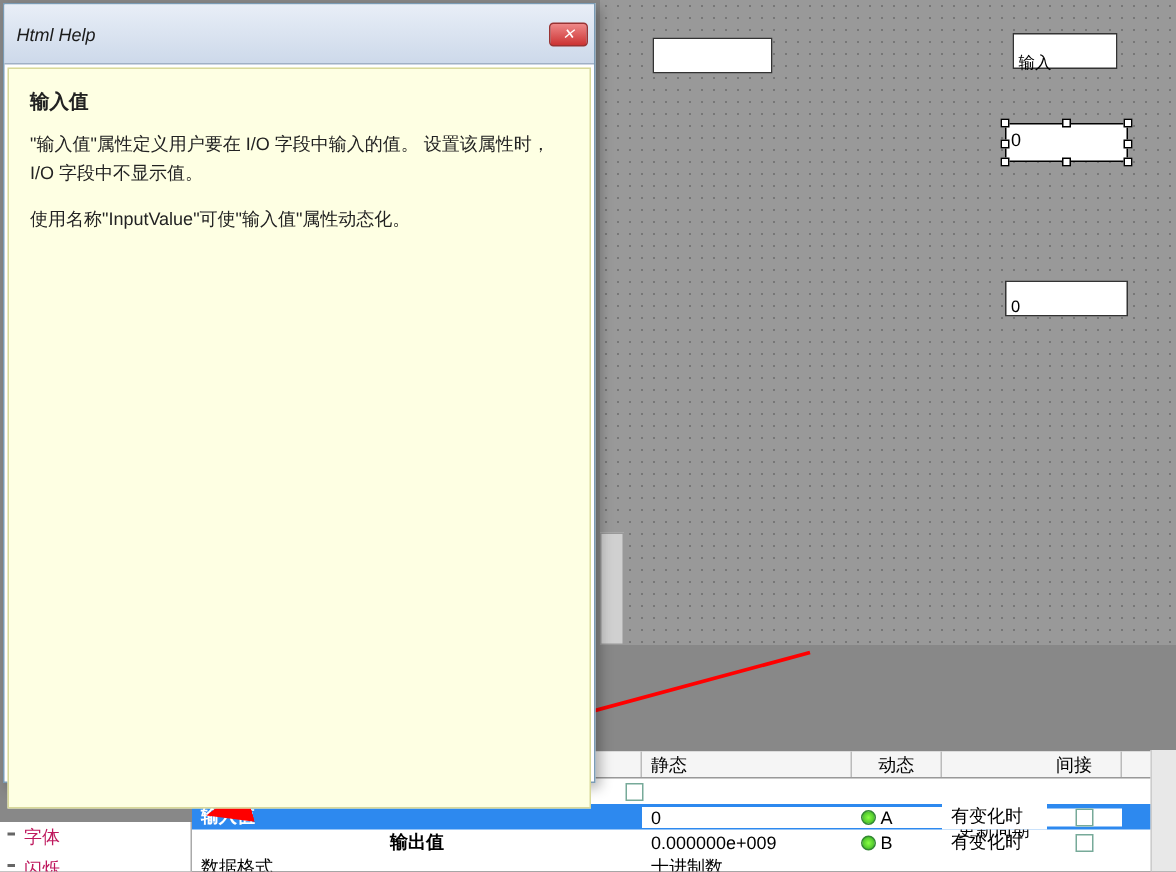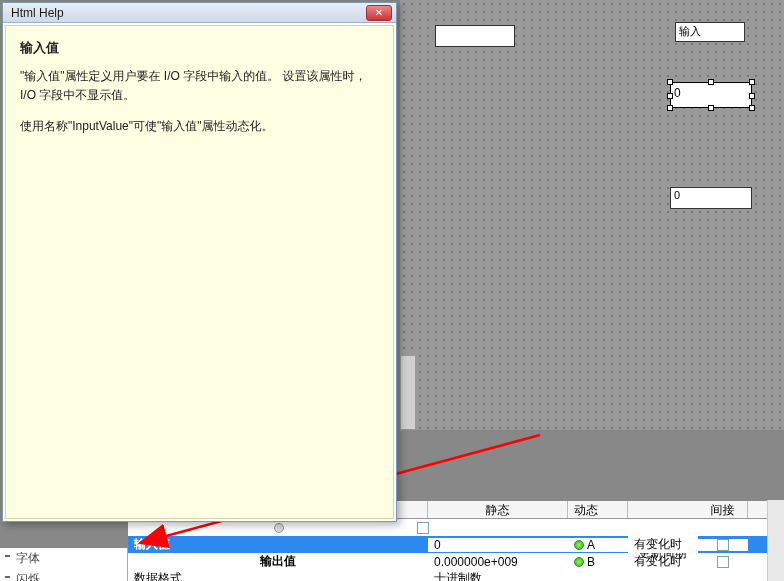--- a/index.html
+++ b/index.html
@@ -1,46 +1,46 @@
 <!DOCTYPE html>
 <html><head>
 <meta charset="utf-8">
 <style>
 * { margin: 0; padding: 0; box-sizing: border-box; font-family: "Microsoft YaHei", SimSun, Arial, sans-serif; font-size: 12px; }
 body { width: 784px; height: 581px; background: #888; overflow: hidden; position: relative; }
 
 
 .help-window { position: absolute; left: 2px; top: 2px; width: 395px; height: 520px; background: #fff; border: 1px solid #7a9bb5; box-shadow: 3px 3px 8px rgba(0,0,0,0.3); z-index: 100; }
-.help-titlebar { height: 20px; background: linear-gradient(#e8eef7, #cdd9ea); border-bottom: 1px solid #a0b0c5; display: flex; align-items: center; padding: 0 4px; }
+.help-titlebar { height: 40px; background: linear-gradient(#e8eef7, #cdd9ea); border-bottom: 1px solid #a0b0c5; display: flex; align-items: center; padding: 0 4px; font-style: italic; }
 .help-title { flex: 1; color: #1a1a1a; font-size: 12px; padding-left: 4px; }
 .help-close { width: 26px; height: 16px; background: linear-gradient(#e88, #c33); border: 1px solid #933; border-radius: 3px; color: #fff; font-size: 10px; display: flex; align-items: center; justify-content: center; cursor: pointer; }
 .help-body { background: #feffe3; height: calc(100% - 24px); padding: 12px 14px; border: 1px solid #d8d89a; margin: 2px; line-height: 1.6; color: #222; overflow: auto; }
 .help-heading { font-weight: bold; font-size: 13px; margin-bottom: 8px; }
 .help-para { margin-bottom: 12px; font-size: 12px; }
 
 
 .canvas { position: absolute; left: 400px; top: 0; right: 0; height: 430px; background: #999; background-image: radial-gradient(#777 1px, transparent 1px); background-size: 8px 8px; }
-.canvas-field { position: absolute; background: #fff; border: 1px solid #333; font-size: 11px; padding: 1px 3px; }
+.canvas-field { position: absolute; background: #fff; border: 1px solid #333; font-size: 11px; padding: 11px 3px; }
 .handle { position: absolute; width: 6px; height: 6px; background: #fff; border: 1px solid #000; }
 .selected-box { position: absolute; border: 1px solid #000; }
 
 
 .sidelist { position: absolute; left: 0; top: 548px; width: 128px; background: #fff; border-right: 1px solid #aaa; }
-.side-item { padding: 2px 8px 2px 16px; border-bottom: 0; color: #404040; position: relative; }
+.side-item { padding: 2px 8px 2px 16px; border-bottom: 0; color: #be185d; position: relative; }
 .side-item::before { content: ''; position: absolute; left: 5px; top: 7px; width: 5px; height: 2px; background: #666; }
 
 
 .prop-panel { position: absolute; left: 128px; top: 500px; right: 0; bottom: 0; background: #fff; border-top: 1px solid #888; }
 .prop-header { display: flex; background: #f5f5f5; border-bottom: 1px solid #999; height: 18px; }
 .prop-header > div { border-right: 1px solid #bbb; padding: 1px 6px; color: #000; }
 .col-name { width: 300px; }
-.col-static { width: 140px; text-align: center; }
-.col-dynamic { width: 60px; text-align: left; }
+.col-static { width: 140px; }
+.col-dynamic { width: 60px; text-align: center; }
 .col-update { width: 70px; text-align: center; margin-top: 43px; }
-.col-indirect { width: 50px; text-align: center; }
+.col-indirect { width: 50px; }
 .prop-row { display: flex; height: 17px; align-items: center; }
 .prop-row.sel { background: #2d89ef; color: #fff; }
 .prop-row > div { padding: 0 6px; }
 .cell-name { width: 300px; }
 .cell-static { width: 140px; }
 .cell-dynamic { width: 60px; display: flex; align-items: center; gap: 3px; }
 .cell-update { width: 70px; }
 .cell-indirect { width: 50px; display: flex; align-items: center; justify-content: center; }
 .bulb { width: 10px; height: 10px; border-radius: 50%; display: inline-block; }
 .bulb.off { background: #ddd; border: 1px solid #999; }

